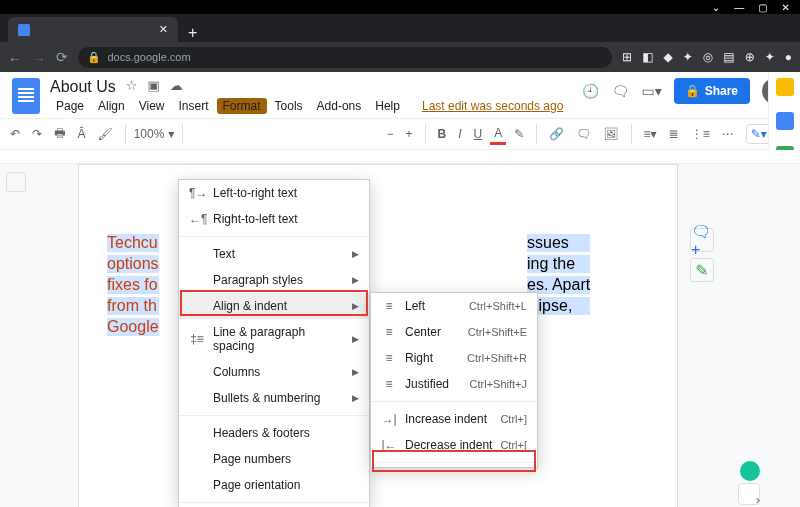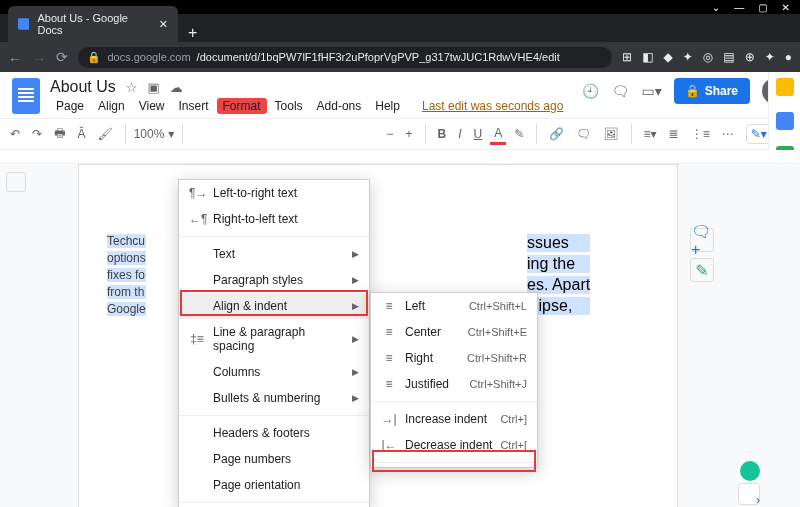--- a/index.html
+++ b/index.html
@@ -16,41 +16,41 @@
 .url .path { color:#e8eaed; }
 .exticons { display:flex; gap:10px; }
 .exticons span { color:#e8eaed; font-size:12px; }
 .app { background:#fff; height:435px; position:relative; }
 .rail { position:absolute; right:0; top:0; width:32px; height:100%; border-left:1px solid #eee; background:#fff; display:flex; flex-direction:column; align-items:center; padding-top:6px; gap:16px; }
 .rail .sq { width:18px; height:18px; border-radius:3px; }
 .docheader { display:flex; align-items:flex-start; padding:6px 12px 0 12px; }
 .doclogo { width:28px; height:36px; background:#4285f4; border-radius:3px; margin-right:10px; position:relative; }
 .doclogo:before { content:""; position:absolute; top:10px; left:6px; right:6px; height:2px; background:#fff; box-shadow:0 4px 0 #fff, 0 8px 0 #fff, 0 12px 0 #fff; }
 .docinfo { flex:1; }
-.titlerow { display:flex; align-items:center; gap:10px; }
+.titlerow { display:flex; align-items:flex-start; gap:10px; }
 .doctitle { font-size:16px; color:#202124; }
 .starico, .moveico, .cloudico { color:#5f6368; font-size:13px; }
 .menubar { display:flex; gap:2px; margin-top:2px; font-size:12px; color:#202124; }
 .menubar span { padding:1px 6px; border-radius:3px; }
-.menubar .active { background:#ef4444; }
+.menubar .active { background:#a16207; }
 .lastedit { color:#a16207; text-decoration:underline; margin-left:8px; }
 .headerright { display:flex; align-items:center; gap:12px; }
 .iconbtn { color:#5f6368; font-size:14px; }
 .sharebtn { background:#1a73e8; color:#fff; border-radius:4px; padding:6px 12px; font-size:12px; font-weight:bold; display:flex; align-items:center; gap:4px; }
 .avatar { width:26px; height:26px; border-radius:50%; background:#5f6368; }
 .toolbar { height:32px; border-top:1px solid #eee; border-bottom:1px solid #eee; display:flex; align-items:center; padding:0 6px; gap:4px; font-size:12px; color:#5f6368; margin-top:4px; }
 .toolbar .tb { padding:2px 4px; display:flex; align-items:center; }
 .toolbar .sep { width:1px; height:20px; background:#ddd; margin:0 4px; }
 .zoom { display:flex; align-items:flex-start; gap:4px; }
 .pencil { width:28px; height:20px; border:1px solid #ddd; border-radius:4px; display:flex; align-items:center; justify-content:center; color:#1a73e8; }
 .ruler { height:14px; background:#fff; border-bottom:1px solid #eee; position:relative; }
 .workspace { position:relative; height:360px; background:#f8f9fa; }
 .leftoutline { position:absolute; left:6px; top:8px; width:20px; height:20px; border:1px solid #ddd; border-radius:3px; }
 .page { position:absolute; left:78px; top:0; width:600px; height:360px; background:#fff; border:1px solid #ddd; }
-.bodytext { position:absolute; left:28px; top:66px; font-size:12px; color:#404040; }
+.bodytext { position:absolute; left:28px; top:66px; font-size:16px; color:#c2410c; }
 .bodytext div { background:#cfe2ff; margin:3px 0; padding:0 0; }
 .commentbtns { position:absolute; left:690px; top:64px; display:flex; flex-direction:column; gap:6px; }
 .commentbtns div { width:24px; height:24px; border:1px solid #ddd; border-radius:3px; display:flex; align-items:center; justify-content:center; }
 .menu { position:absolute; background:#fff; border:1px solid #ccc; box-shadow:0 4px 16px rgba(0,0,0,.2); font-size:12px; color:#202124; }
 .menu1 { left:178px; top:107px; width:192px; }
 .menu2 { left:370px; top:220px; width:168px; }
 .mi { display:flex; align-items:center; padding:6px 10px; gap:8px; position:relative; }
 .mi .ic { width:16px; text-align:center; color:#5f6368; }
 .mi .lbl { flex:1; }
 .mi .arr { color:#5f6368; font-size:9px; }
@@ -70,34 +70,32 @@
   <span>—</span>
   <span>▢</span>
   <span>✕</span>
 </div>
 
 <div class="tabstrip">
   <div class="tab">
     <svg viewBox="0 0 24 24">
         <rect width="24" height="24" fill="#4285f4" rx="3"></rect>
       </svg>
-    <span>About Us - Google Docs</span>
     <span style="margin-left:auto">✕</span>
   </div>
   <div class="newtab">+</div>
 </div>
 
 <div class="addrbar">
   <span class="navbtn">←</span>
   <span class="navbtn" style="opacity:.4">→</span>
   <span class="navbtn">⟳</span>
   <div class="url">
     <span>🔒</span>
     <span>docs.google.com</span>
-      <span class="path">/document/d/1bqPW7lF1fHF3r2uPfoprVgPVP_g317twJUC1RdwVHE4/edit</span>
   </div>
   <div class="exticons">
     <span>⊞</span>
     <span>◧</span>
     <span>◆</span>
     <span>✦</span>
     <span>◎</span>
     <span>▤</span>
     <span>⊕</span>
     <span>✦</span>

